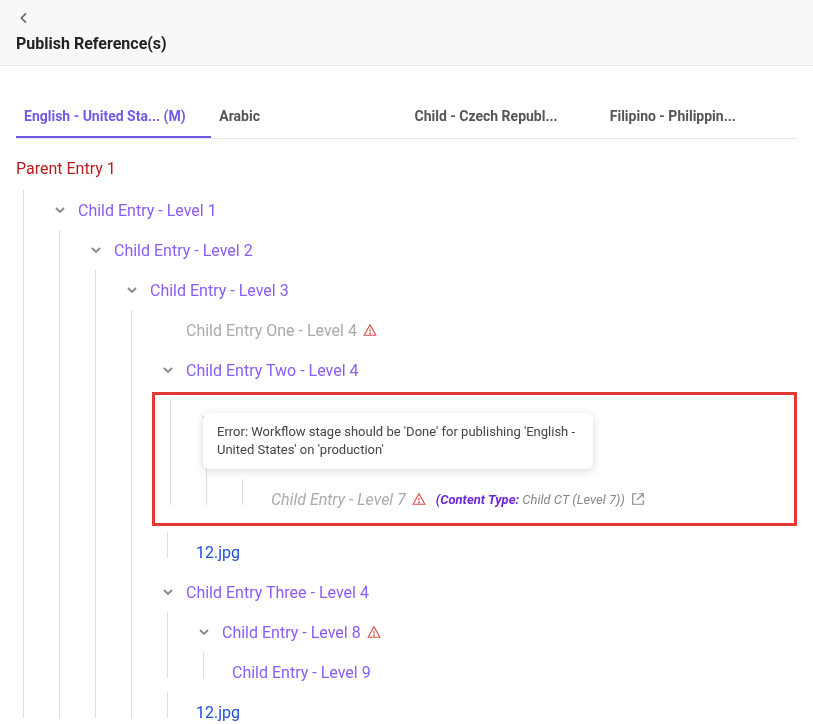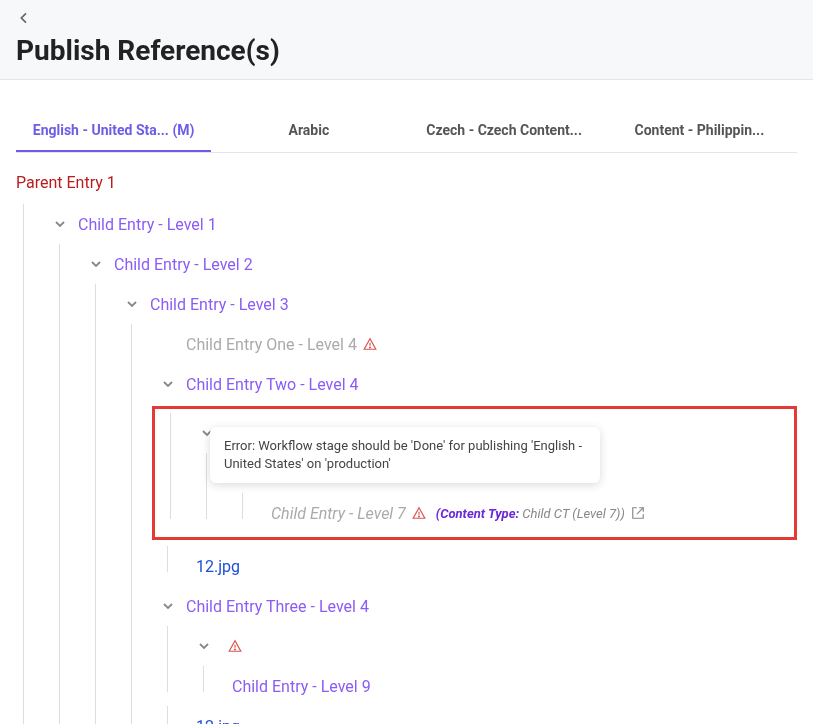--- a/index.html
+++ b/index.html
@@ -16,32 +16,31 @@
     padding: 10px 16px 12px 16px;
   }
   .back-icon {
     color: #666;
     font-size: 16px;
     display: inline-block;
     margin-bottom: 4px;
     cursor: pointer;
   }
   .page-title {
-    font-size: 28px;
+    font-size: 16px;
     font-weight: 700;
     color: #222;
   }
   .tabs {
     display: flex;
     border-bottom: 1px solid #e5e5e5;
     margin: 30px 16px 0 16px;
   }
   .tab {
     flex: 1;
-    text-align: center;
     padding: 12px 8px;
     font-size: 14px;
     font-weight: 700;
     color: #555;
     cursor: pointer;
     white-space: nowrap;
     overflow: hidden;
     text-overflow: ellipsis;
   }
   .tab.active {
@@ -147,22 +146,22 @@
     <svg viewBox="0 0 24 24" width="16" height="16" fill="none" stroke="currentColor" stroke-width="2.5">
         <path d="M15 5l-7 7 7 7"></path>
       </svg>
   </div>
   <div class="page-title">Publish Reference(s)</div>
 </div>
 
 <div class="tabs">
   <div class="tab active">English - United Sta... (M)</div>
   <div class="tab">Arabic</div>
-  <div class="tab">Czech - Czech Content...</div>
-  <div class="tab">Content - Philippin...</div>
+  <div class="tab">Child - Czech Republ...</div>
+  <div class="tab">Filipino - Philippin...</div>
 </div>
 
 <div class="content">
   <div class="root-label">Parent Entry 1</div>
 
   <div class="indent">
     <div class="node-row">
       <span class="chevron">
         <svg viewBox="0 0 10 10" fill="none" stroke="currentColor" stroke-width="1.8">
             <path d="M1 3l4 4 4-4"></path>
@@ -254,21 +253,21 @@
                       <svg viewBox="0 0 24 24" fill="none" stroke="currentColor" stroke-width="2">
                           <path d="M14 3h7v7"></path>
                           <path d="M10 14L21 3"></path>
                           <path d="M21 14v7H3V3h7"></path>
                         </svg>
                     </span>
                   </div>
                 </div>
               </div>
 
-              <div class="tooltip" style="left:40px; top:14px;margin-left:7px;">Error: Workflow stage should be 'Done' for publishing 'English - United States' on 'production'</div>
+              <div class="tooltip" style="left:40px; top:14px;">Error: Workflow stage should be 'Done' for publishing 'English - United States' on 'production'</div>
             </div>
           </div>
 
           <div class="indent">
             <div class="node-row">
               <span class="filelabel">12.jpg</span>
             </div>
           </div>
 
           <div class="node-row">
@@ -281,20 +280,21 @@
           </div>
 
           <div class="indent">
 
             <div class="node-row">
               <span class="chevron">
                 <svg viewBox="0 0 10 10" fill="none" stroke="currentColor" stroke-width="1.8">
                     <path d="M1 3l4 4 4-4"></path>
                   </svg>
               </span>
+              <span class="node-label">Child Entry - Level 8</span>
               <span class="warning-icon">
                 <svg viewBox="0 0 24 24" fill="none" stroke="currentColor" stroke-width="2">
                     <path d="M12 3L2 21h20L12 3z"></path>
                     <line x1="12" y1="10" x2="12" y2="15"></line>
                     <circle cx="12" cy="18" r="0.8" fill="currentColor"></circle>
                   </svg>
               </span>
             </div>
 
             <div class="indent">

